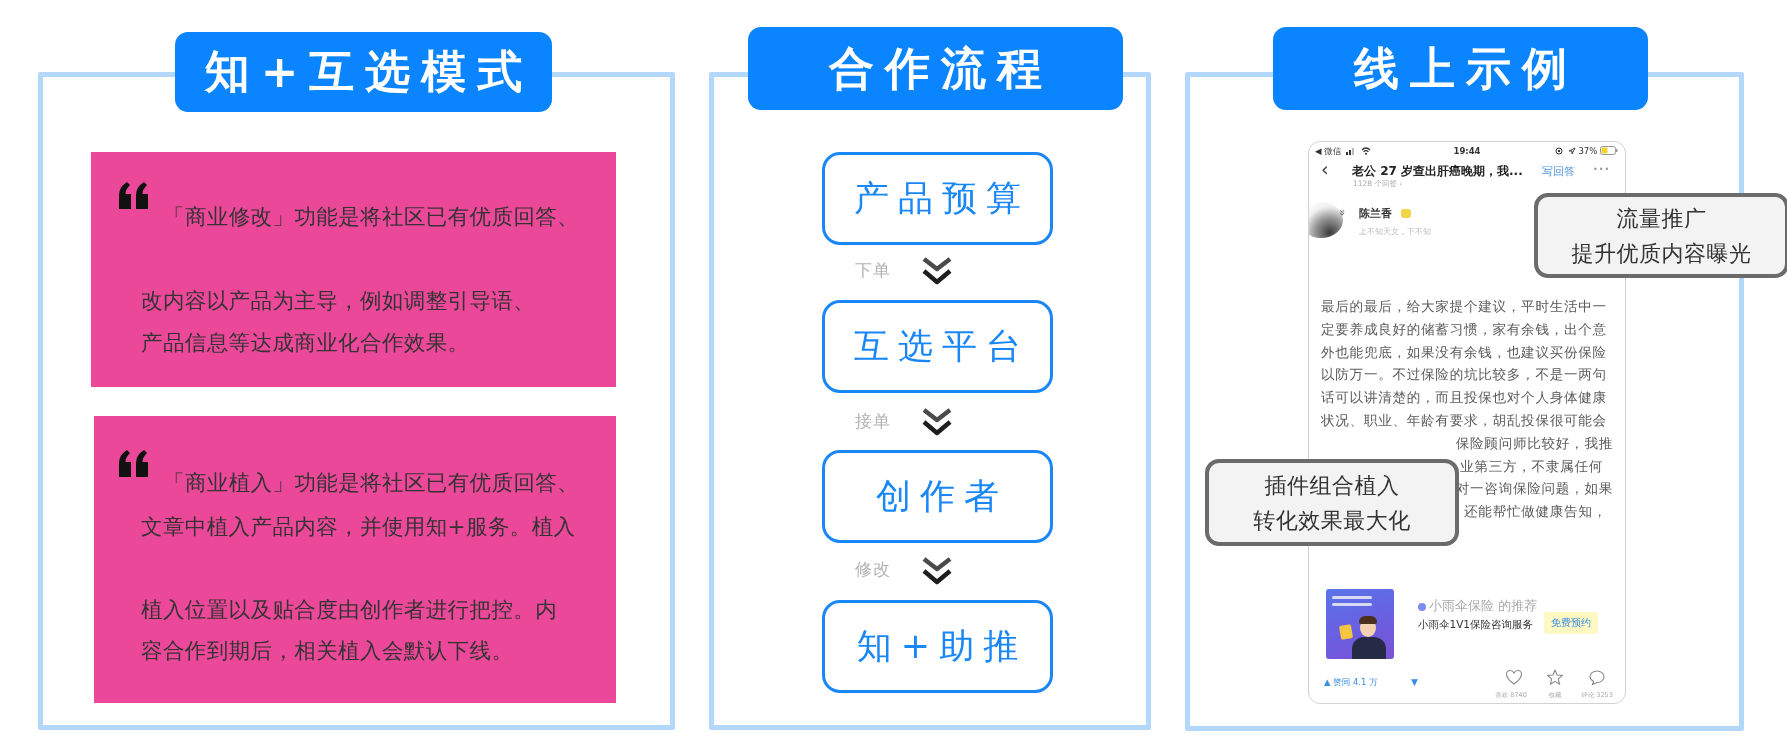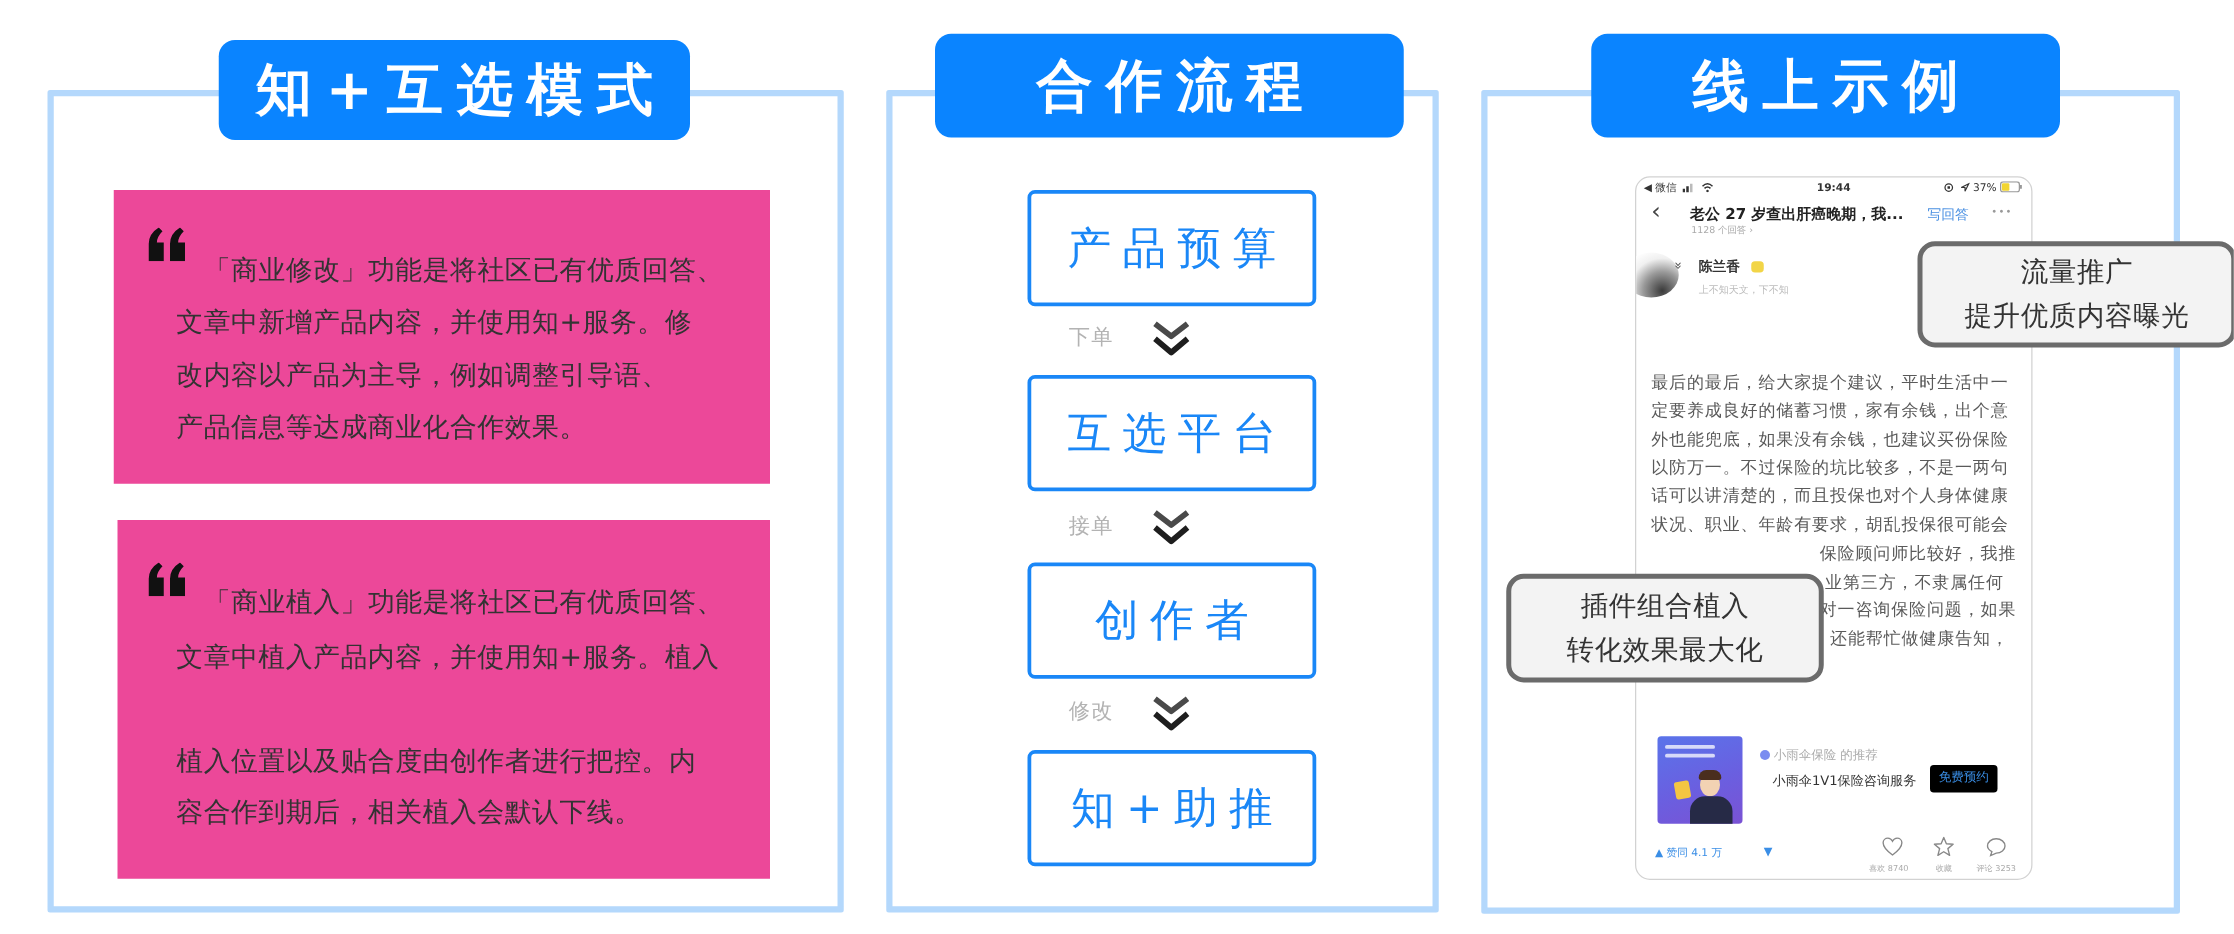--- a/index.html
+++ b/index.html
@@ -34,21 +34,21 @@
   #card-1 .quote-icon { left:27px; top:30px; }
   #card-2 .quote-icon { left:24px; top:34px; }
   .card-line {
     position:absolute; white-space:nowrap; font-size:21.5px; line-height:42px; height:42px;
     color:#333; letter-spacing:0.4px;
   }
 
   
   .step {
     position:absolute; left:822px; width:231px; height:93px; box-sizing:border-box;
-    border:3px solid #1a87f7; border-radius:6px; background:#fff;
+    border:3px solid #1a87f7; border-radius:18px; background:#fff;
     display:flex; align-items:center; justify-content:center;
     color:#1a87f7; font-size:35px; letter-spacing:9px; padding-left:9px;
   }
   .connector-label { position:absolute; left:855px; font-size:17px; color:#b3b3b3; line-height:20px; letter-spacing:1px; }
   .chevron { position:absolute; left:921px; width:32px; height:32px; }
 
   
   #phone {
     position:absolute; left:1308px; top:141px; width:318px; height:563px; box-sizing:border-box;
     border:1.5px solid #d2d2d2; border-radius:12px; background:#fff; overflow:hidden; z-index:2;
@@ -58,21 +58,21 @@
   .ph-text { position:absolute; white-space:nowrap; }
   #body-text { position:absolute; left:12px; top:153px; width:292px; }
   .body-line { height:22.8px; line-height:22.8px; font-size:13.6px; letter-spacing:0.7px; color:#5a5a5a; white-space:nowrap; overflow:hidden; }
   .body-line.partial { text-align:right; }
   #ad-image {
     position:absolute; left:17px; top:447px; width:68px; height:70px; border-radius:3px; overflow:hidden;
     background:linear-gradient(160deg,#5a74ea 0%,#6a5fe0 55%,#7a52d4 100%);
   }
   #ad-button {
     position:absolute; left:235px; top:470px; width:54px; height:22px; border-radius:3px;
-    background:#000000; color:#3a8ee6; font-size:10px; line-height:22px; text-align:center;
+    background:#fef9c3; color:#3a8ee6; font-size:10px; line-height:22px; text-align:center;
   }
   .foot-label { position:absolute; top:549px; font-size:6.5px; color:#aaa; white-space:nowrap; transform:translateX(-50%); }
   .foot-icon { position:absolute; top:527px; width:17px; height:17px; transform:translateX(-50%); }
 
   
   .callout {
     position:absolute; box-sizing:border-box; border:4px solid #6b6b6b; border-radius:14px;
     background:#f3f3f3; z-index:5; display:flex; flex-direction:column; align-items:center; justify-content:center;
   }
   #callout-1 { left:1534px; top:193px; width:255px; height:85px; }
@@ -84,21 +84,20 @@
 
 <div class="panel" id="panel-mode"></div>
 <div class="title-box" id="title-mode">知+互选模式</div>
 
 <div class="card" id="card-1">
   <svg class="quote-icon" viewBox="0 0 31 27">
     <path d="M1,27 L1,13 Q1,5 9,0 L12,3 Q7.5,7.5 7.5,12 L13,12 L13,27 Z" fill="#111"></path>
     <path d="M18,27 L18,13 Q18,5 26,0 L29,3 Q24.5,7.5 24.5,12 L30,12 L30,27 Z" fill="#111"></path>
   </svg>
   <div class="card-line" style="left:72px;top:44px;">「商业修改」功能是将社区已有优质回答、</div>
-  <div class="card-line" style="left:50px;top:86px;">文章中新增产品内容，并使用知+服务。修</div>
   <div class="card-line" style="left:50px;top:128px;">改内容以产品为主导，例如调整引导语、</div>
   <div class="card-line" style="left:50px;top:170px;">产品信息等达成商业化合作效果。</div>
 </div>
 
 <div class="card" id="card-2">
   <svg class="quote-icon" viewBox="0 0 31 27">
     <path d="M1,27 L1,13 Q1,5 9,0 L12,3 Q7.5,7.5 7.5,12 L13,12 L13,27 Z" fill="#111"></path>
     <path d="M18,27 L18,13 Q18,5 26,0 L29,3 Q24.5,7.5 24.5,12 L30,12 L30,27 Z" fill="#111"></path>
   </svg>
   <div class="card-line" style="left:69px;top:46px;">「商业植入」功能是将社区已有优质回答、</div>
@@ -195,21 +194,21 @@
   </div>
 
   <div id="ad-image">
     <div class="abs" style="left:6px;top:7px;width:40px;height:3px;background:rgba(255,255,255,0.75);border-radius:2px;"></div>
     <div class="abs" style="left:6px;top:14px;width:40px;height:3px;background:rgba(255,255,255,0.75);border-radius:2px;"></div>
     <div class="abs" style="left:14px;top:36px;width:12px;height:14px;background:#f4c542;border-radius:2px;transform:rotate(-10deg);"></div>
     <div class="abs" style="left:34px;top:30px;width:16px;height:18px;border-radius:50%;background:#f2d2b3;"></div>
     <div class="abs" style="left:33px;top:27px;width:18px;height:8px;border-radius:9px 9px 3px 3px;background:#4a2e1e;"></div>
     <div class="abs" style="left:26px;top:48px;width:34px;height:24px;border-radius:12px 12px 0 0;background:#262a46;"></div>
   </div>
-  <div class="ph-text" style="left:99px;top:455px;font-size:10px;color:#aaa;">
+  <div class="ph-text" style="left:109px;top:455px;font-size:13px;color:#aaa;">
     <span style="display:inline-block;width:8px;height:8px;border-radius:50%;background:#7a8cf0;vertical-align:-1px;margin-right:3px;"></span><span>小雨伞保险 的推荐</span>
   </div>
   <div class="ph-text" style="left:109px;top:476px;font-size:10.5px;color:#333;">小雨伞1V1保险咨询服务</div>
   <div id="ad-button">免费预约</div>
 
   <div class="ph-text" style="left:15px;top:535px;font-size:8.5px;color:#3a8ee6;">
     <span>▲</span>
     <span>赞同 4.1 万</span>
   </div>
   <div class="ph-text" style="left:102px;top:535px;font-size:9px;color:#3a8ee6;">▼</div>

